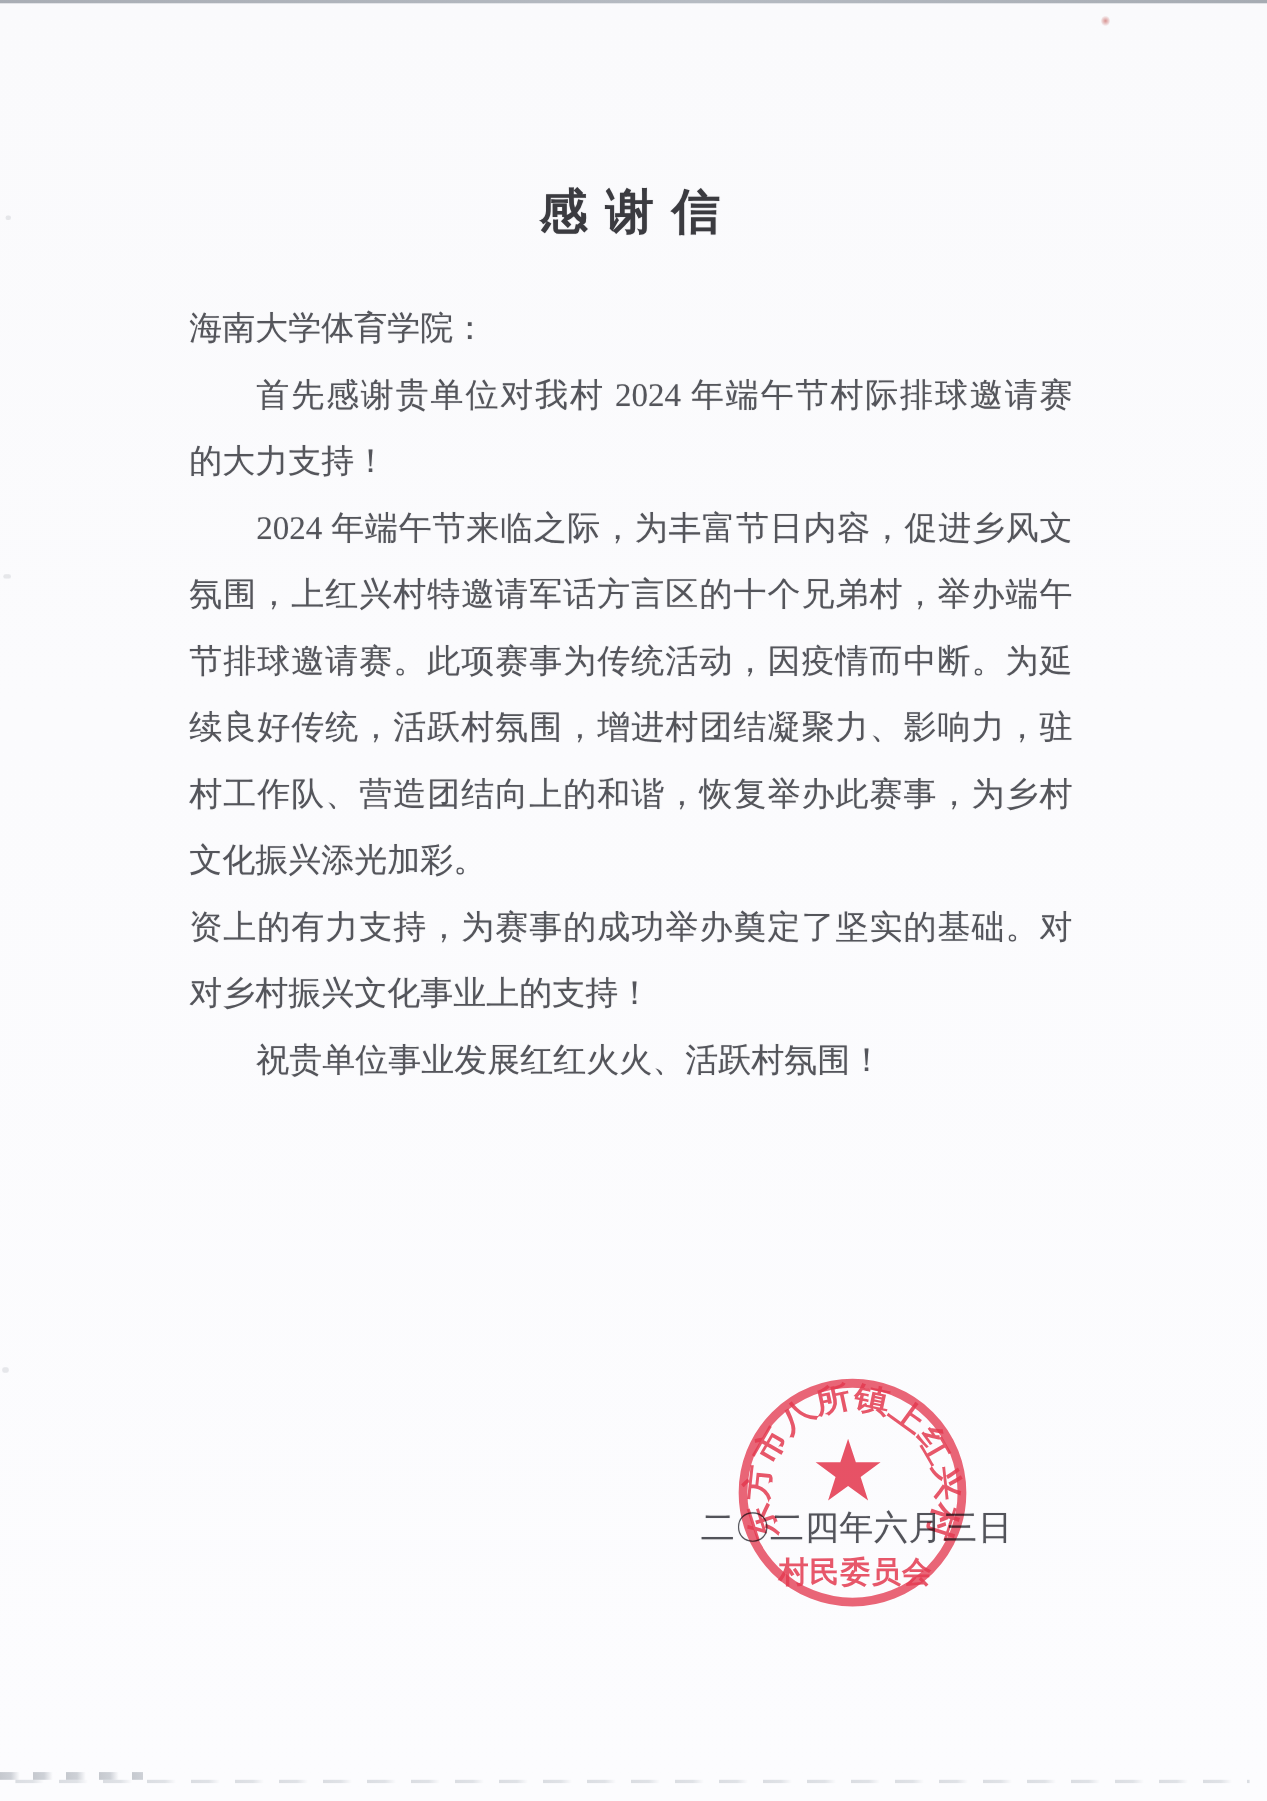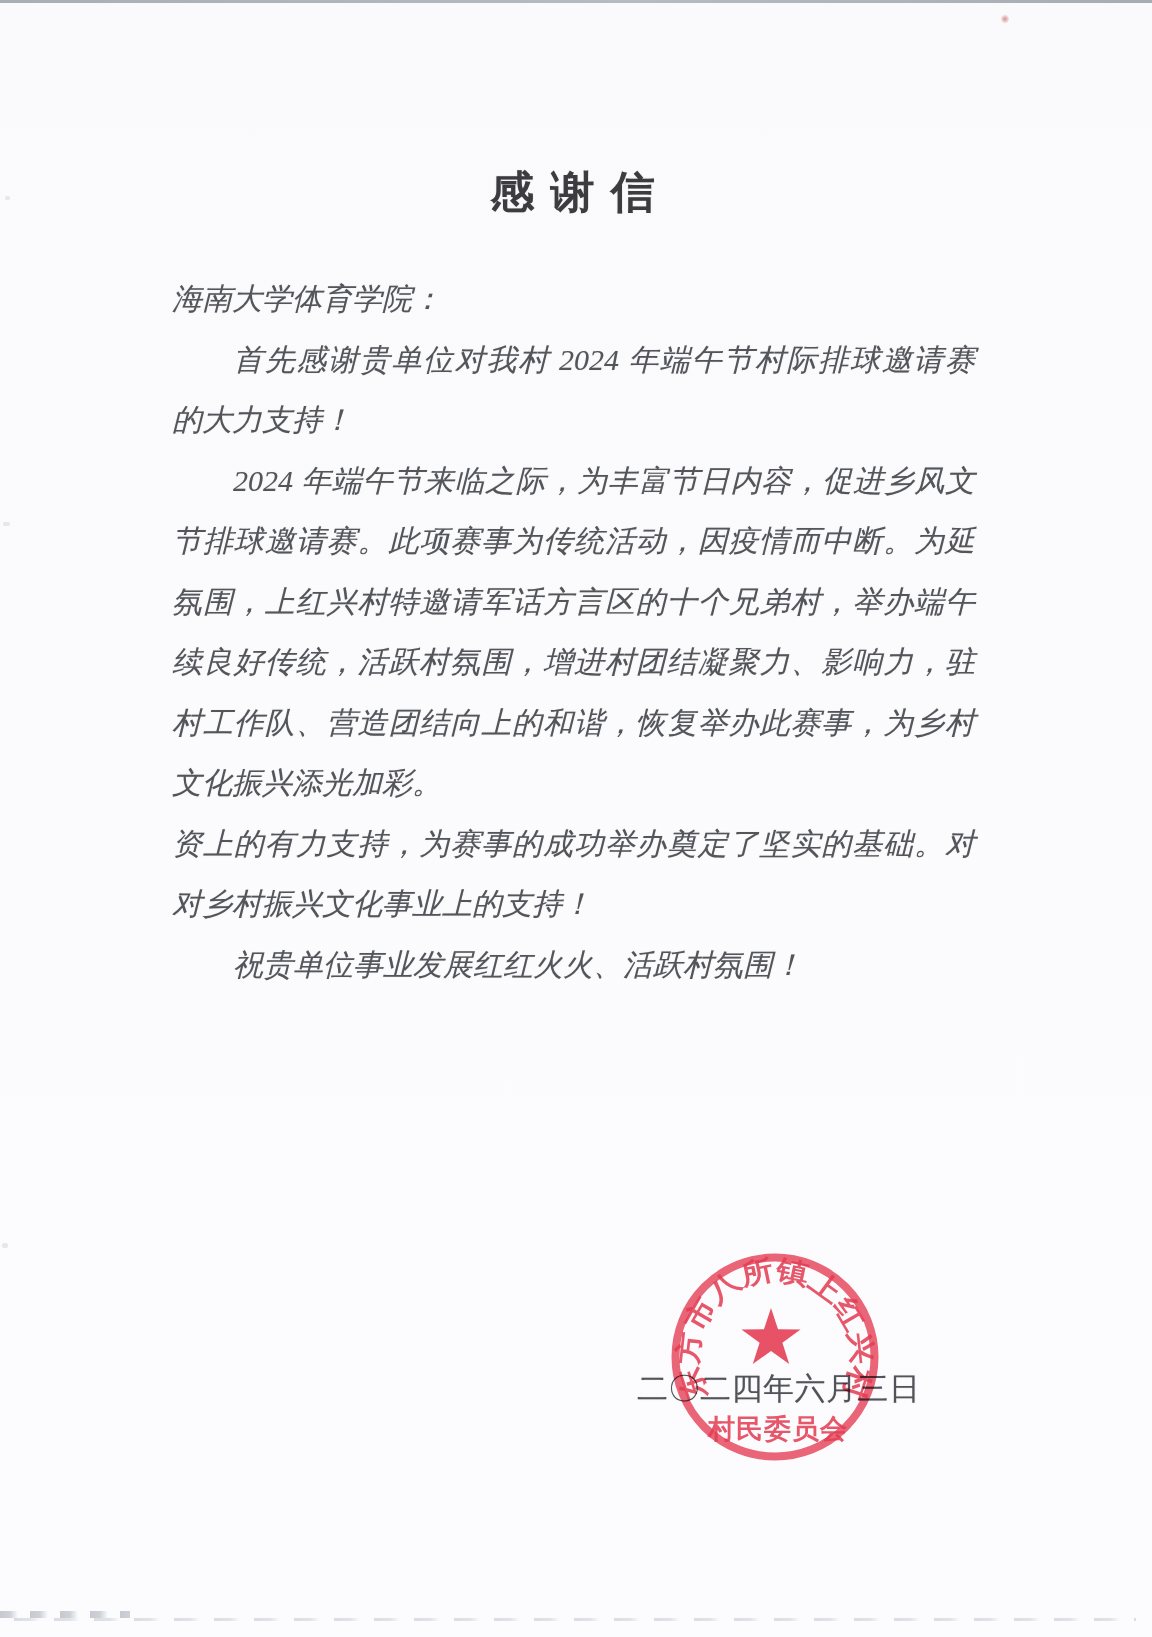--- a/index.html
+++ b/index.html
@@ -80,21 +80,21 @@
   
   .letter-body {
     position: absolute;
     left: 172px; top: 269px;
     width: 803px;
     font-size: 30px;
     line-height: 60.5px;
     color: var(--body-ink);
     text-shadow: 0 0 1px rgba(84,85,91,0.3);
   }
-  .letter-body .line { text-align: left; font-style: italic; }
+  .letter-body .line { text-align: left; }
   .letter-body .line.indent { padding-left: 61px; }
   .letter-body .line.justify {
     text-align: justify;
     text-align-last: justify;
   }
 
   
   .letter-date {
     position: absolute;
     left: 637px; top: 1368px;
@@ -144,22 +144,22 @@
   <div class="speck-gray-2"></div>
   <div class="speck-gray-3"></div>
 
   <h1 class="title">感 谢 信</h1>
 
   <div class="letter-body">
       <div class="line">海南大学体育学院：</div>
       <div class="line indent justify">首先感谢贵单位对我村 2024 年端午节村际排球邀请赛</div>
       <div class="line">的大力支持！</div>
       <div class="line indent justify">2024 年端午节来临之际，为丰富节日内容，促进乡风文</div>
+      <div class="line justify">氛围，上红兴村特邀请军话方言区的十个兄弟村，举办端午</div>
       <div class="line justify">节排球邀请赛。此项赛事为传统活动，因疫情而中断。为延</div>
-      <div class="line justify">氛围，上红兴村特邀请军话方言区的十个兄弟村，举办端午</div>
       <div class="line justify">续良好传统，活跃村氛围，增进村团结凝聚力、影响力，驻</div>
       <div class="line justify">村工作队、营造团结向上的和谐，恢复举办此赛事，为乡村</div>
       <div class="line">文化振兴添光加彩。</div>
       <div class="line justify">资上的有力支持，为赛事的成功举办奠定了坚实的基础。对</div>
       <div class="line">对乡村振兴文化事业上的支持！</div>
       <div class="line indent">祝贵单位事业发展红红火火、活跃村氛围！</div>
     </div>
 
   <div class="letter-date">二〇二四年六月三日</div>
 

